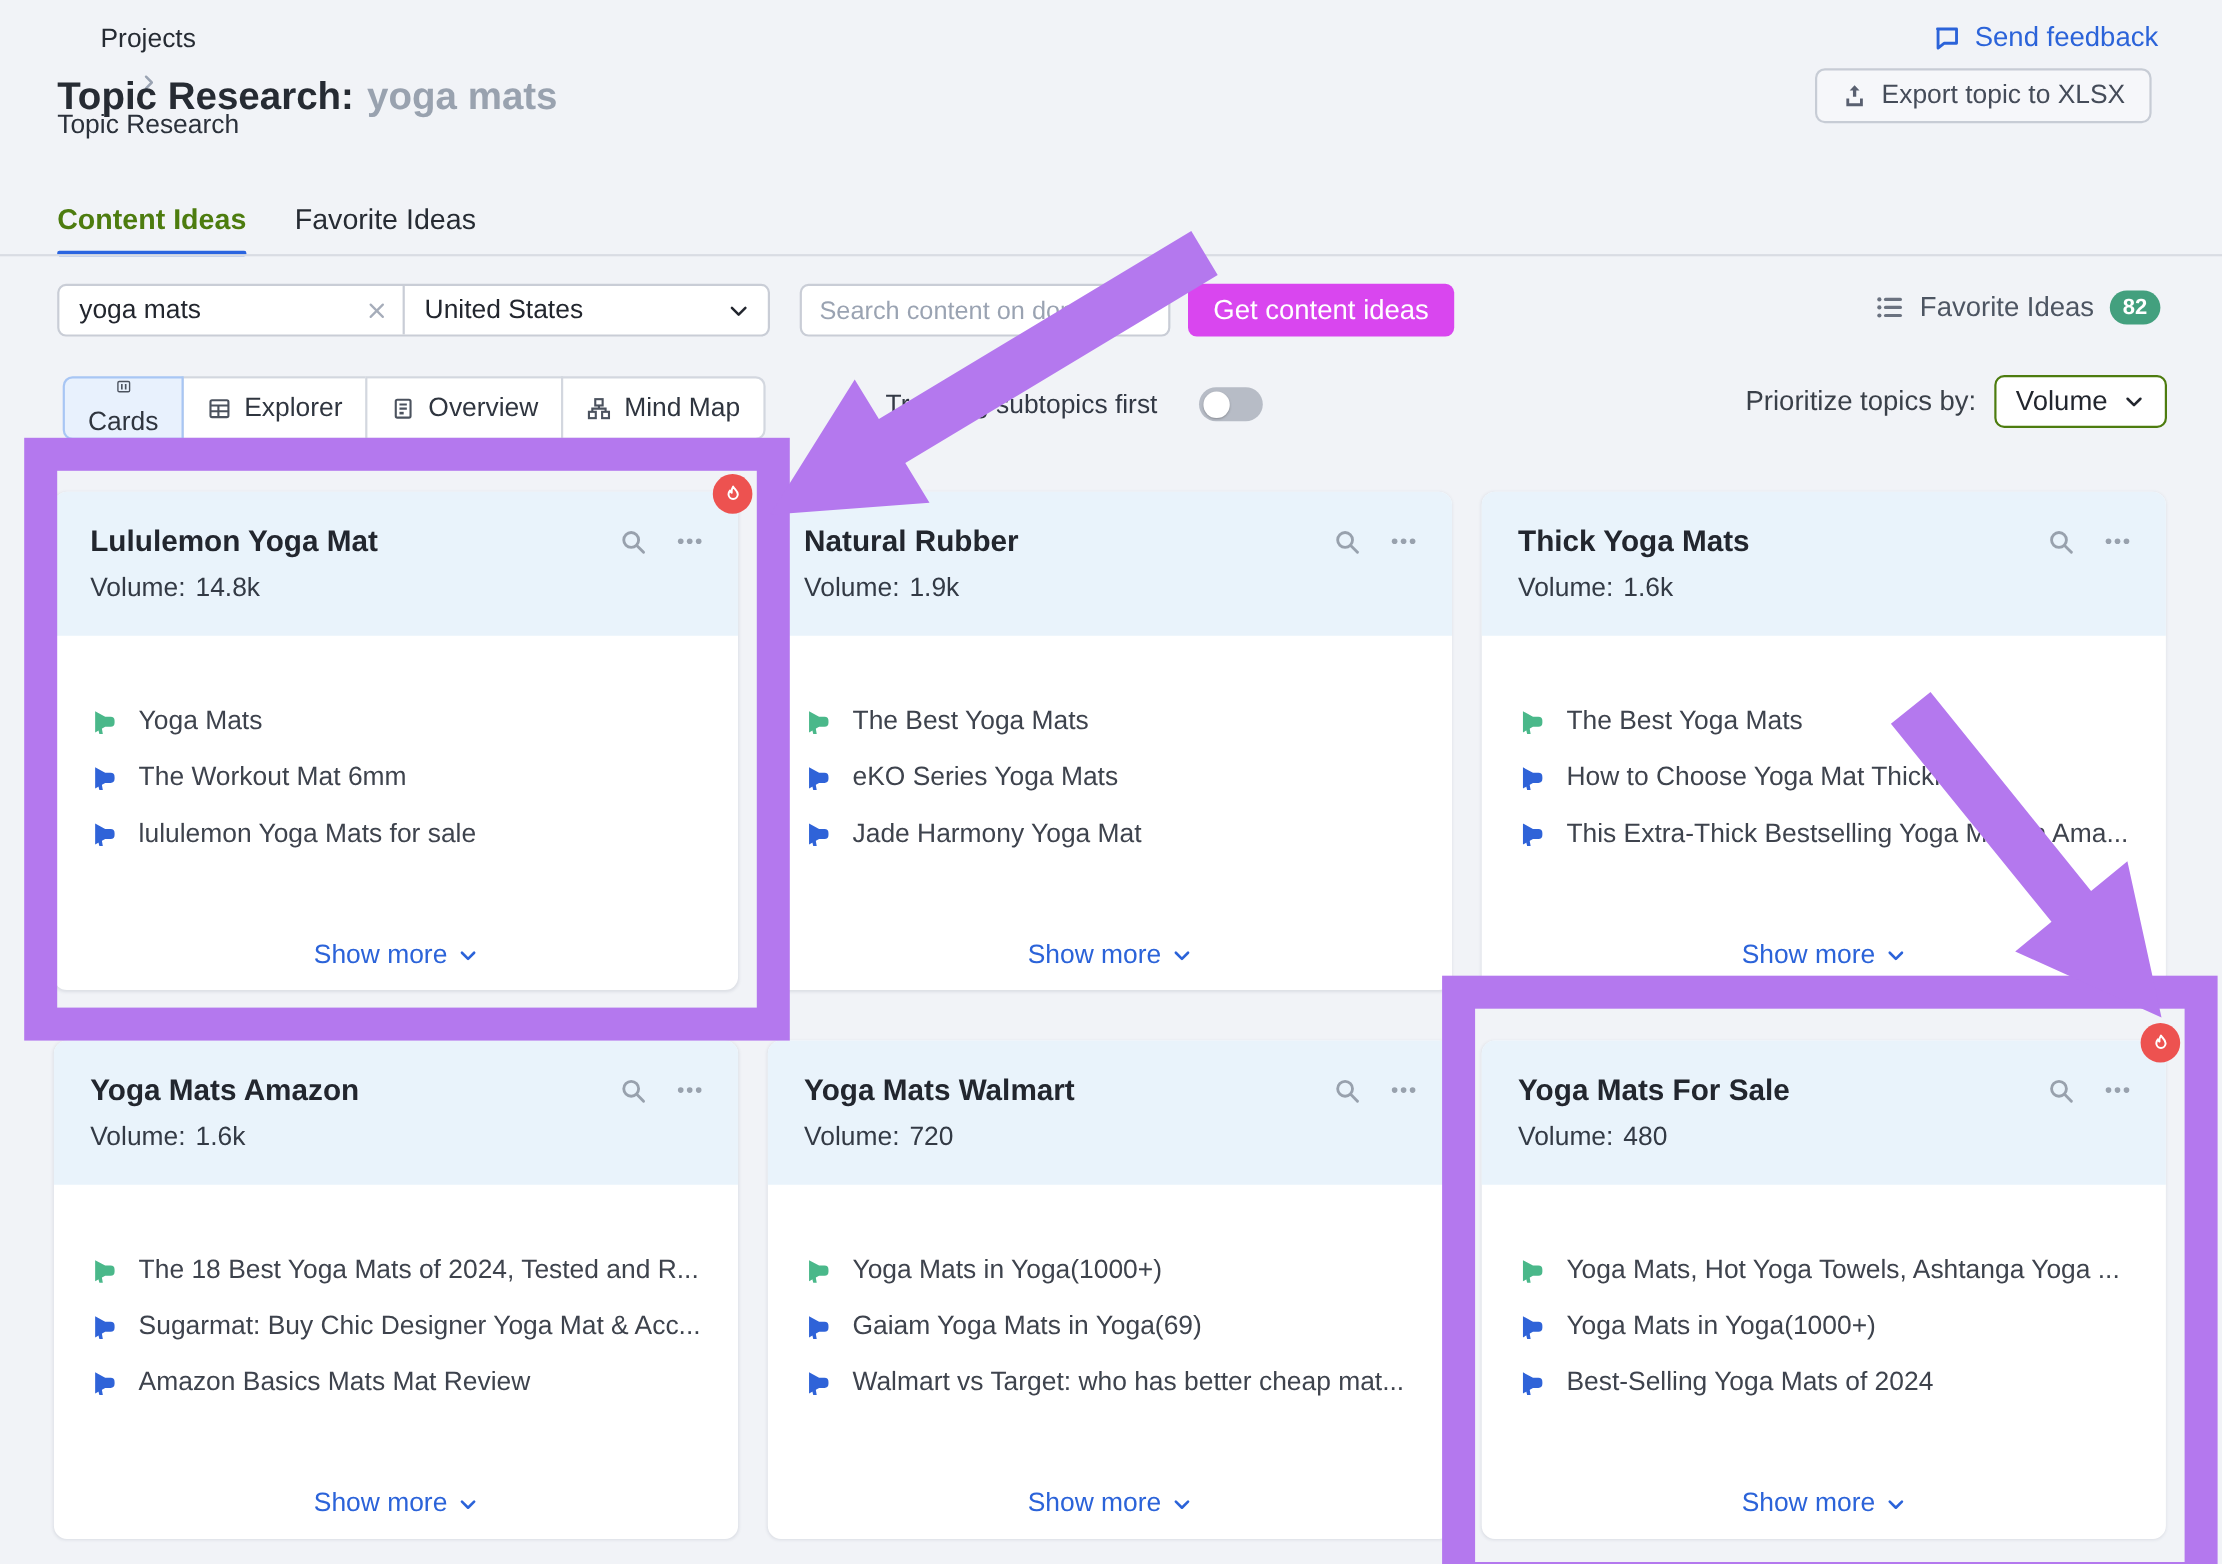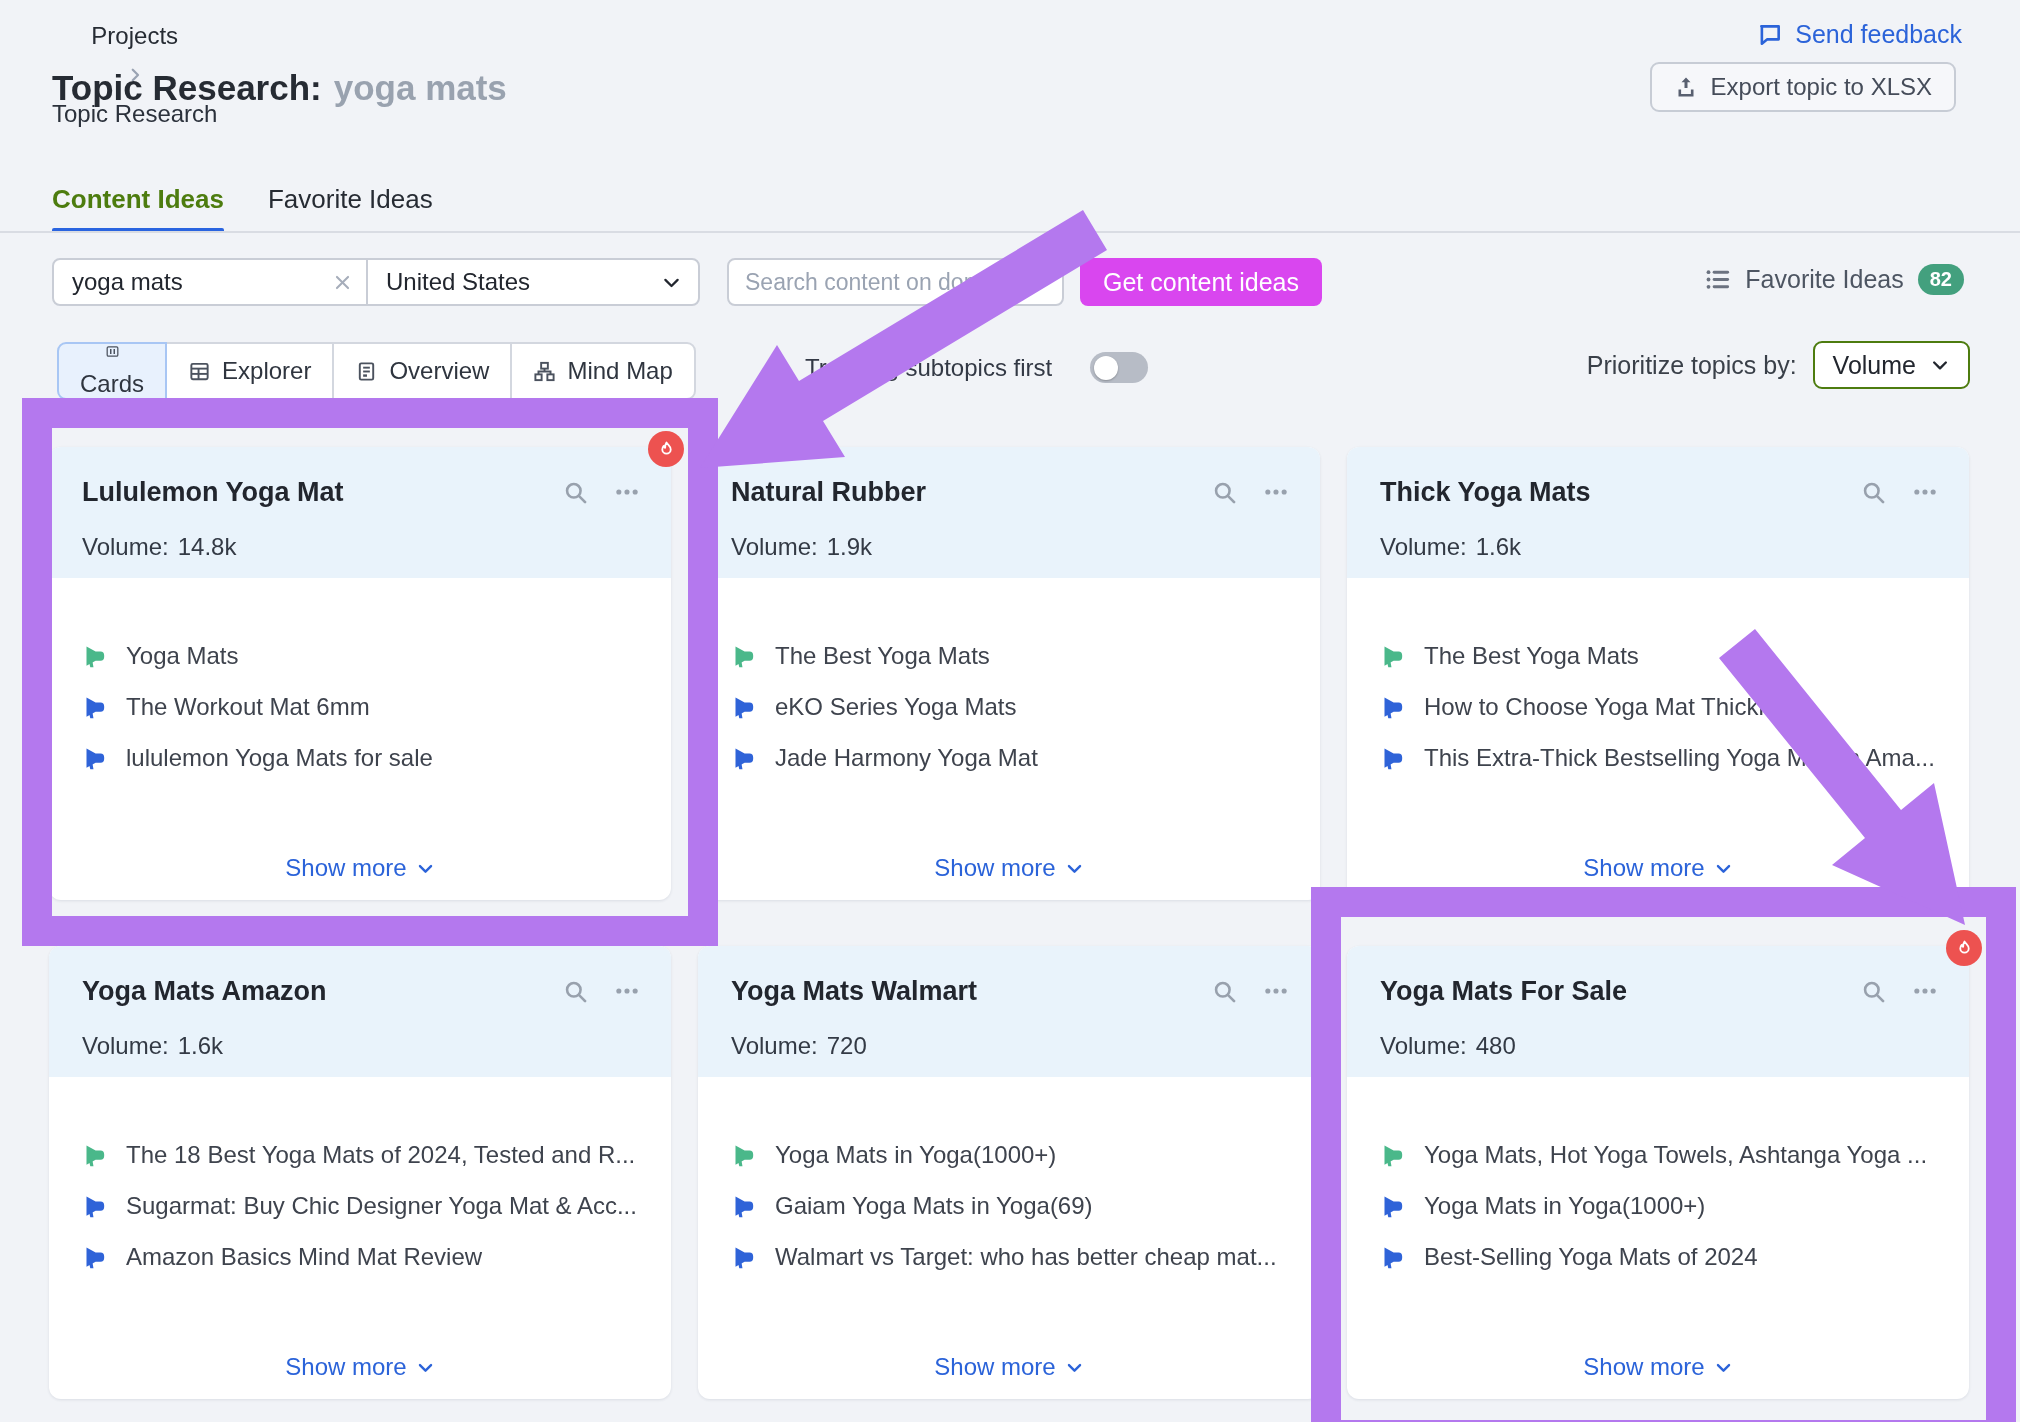--- a/index.html
+++ b/index.html
@@ -50,21 +50,21 @@
   .prioritize-select { height:48px; display:flex; align-items:center; gap:14px; padding:0 18px; background:#fff; border:2px solid #4d7c0f; border-radius:9px; font-size:25px; color:#22262e; cursor:pointer; }
 
   
   .grid { position:absolute; left:49px; top:447px; display:grid; grid-template-columns:repeat(3,622px); grid-auto-rows:453px; column-gap:27px; row-gap:46px; }
   .card { position:relative; background:#fff; border-radius:12px; box-shadow:0 1px 3px rgba(25,35,65,.10); }
   .card-head { height:131px; background:#e9f3fb; border-radius:12px 12px 0 0; padding:28px 30px 0 33px; }
   .card-head-top { display:flex; align-items:flex-start; justify-content:space-between; }
   .card-title { font-size:27px; font-weight:700; color:#22262e; line-height:34px; }
   .card-actions { display:flex; align-items:center; gap:24px; padding-top:3px; }
   .icon-btn { cursor:pointer; display:flex; }
-  .card-volume { margin-top:24px; font-size:24px; color:#333a45; display:flex; gap:9px; }
+  .card-volume { margin-top:12px; font-size:24px; color:#333a45; display:flex; gap:9px; }
   .card-body { position:relative; height:322px; padding:0 33px; }
   .idea-list { list-style:none; padding-top:65px; }
   .idea { display:flex; align-items:center; gap:17px; height:26px; margin-bottom:25px; }
   .idea-text { font-size:24px; color:#3e434d; white-space:nowrap; }
   .show-more { position:absolute; left:0; right:0; bottom:18px; display:flex; align-items:center; justify-content:center; gap:9px; font-size:24px; color:#2b63d9; cursor:pointer; }
   .fire-badge { position:absolute; top:-16px; right:-13px; width:36px; height:36px; border-radius:50%; background:#ed5250; display:flex; align-items:center; justify-content:center; z-index:60; }
 
   
   .overlay { position:absolute; left:0; top:0; width:2020px; height:1422px; z-index:50; pointer-events:none; }
 </style>
@@ -415,21 +415,21 @@
         <path class="mega-horn" d="M4 3.2v17.1l8.1-4.5h4.4a3.3 3.3 0 0 0 3.2-3.3v-1.6a3.3 3.3 0 0 0-3.2-3.3h-4.4L4 3.2z" fill="#2f63d8"></path>
         <path class="mega-handle" d="M6.1 16.4h3.2l.9 5.1H7.4l-1.3-5.1z" fill="#2f63d8"></path>
       </svg>
       <span class="idea-text">Sugarmat: Buy Chic Designer Yoga Mat &amp; Acc...</span>
     </li>
             <li class="idea">
       <svg class="mega" width="27" height="27" viewBox="0 0 24 24">
         <path class="mega-horn" d="M4 3.2v17.1l8.1-4.5h4.4a3.3 3.3 0 0 0 3.2-3.3v-1.6a3.3 3.3 0 0 0-3.2-3.3h-4.4L4 3.2z" fill="#2f63d8"></path>
         <path class="mega-handle" d="M6.1 16.4h3.2l.9 5.1H7.4l-1.3-5.1z" fill="#2f63d8"></path>
       </svg>
-      <span class="idea-text">Amazon Basics Mind Mat Review</span>
+      <span class="idea-text">Amazon Basics Mats Mat Review</span>
     </li>
           </ul>
         <div class="show-more">
           <span class="show-more-text">Show more</span>
           <svg width="19" height="19" viewBox="0 0 24 24" fill="none" stroke="#2b63d9" stroke-width="3" stroke-linecap="round" stroke-linejoin="round">
               <polyline points="5,9 12,16 19,9"></polyline>
             </svg>
         </div>
       </div>
     </div>

